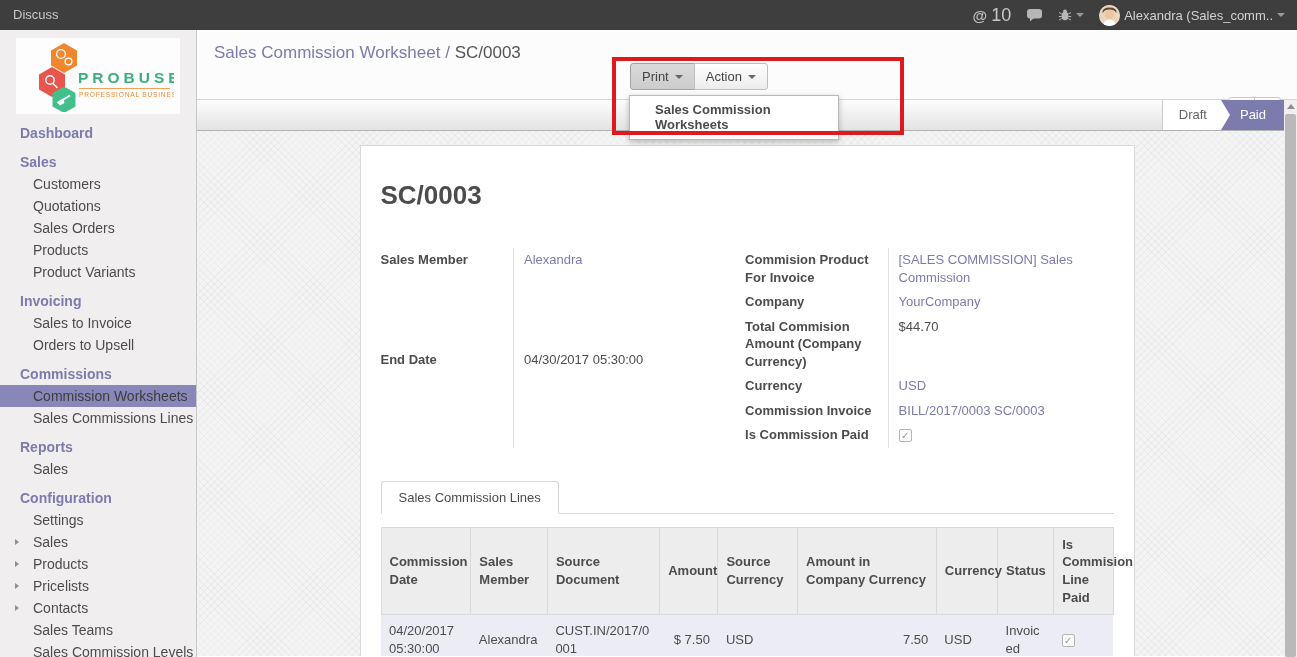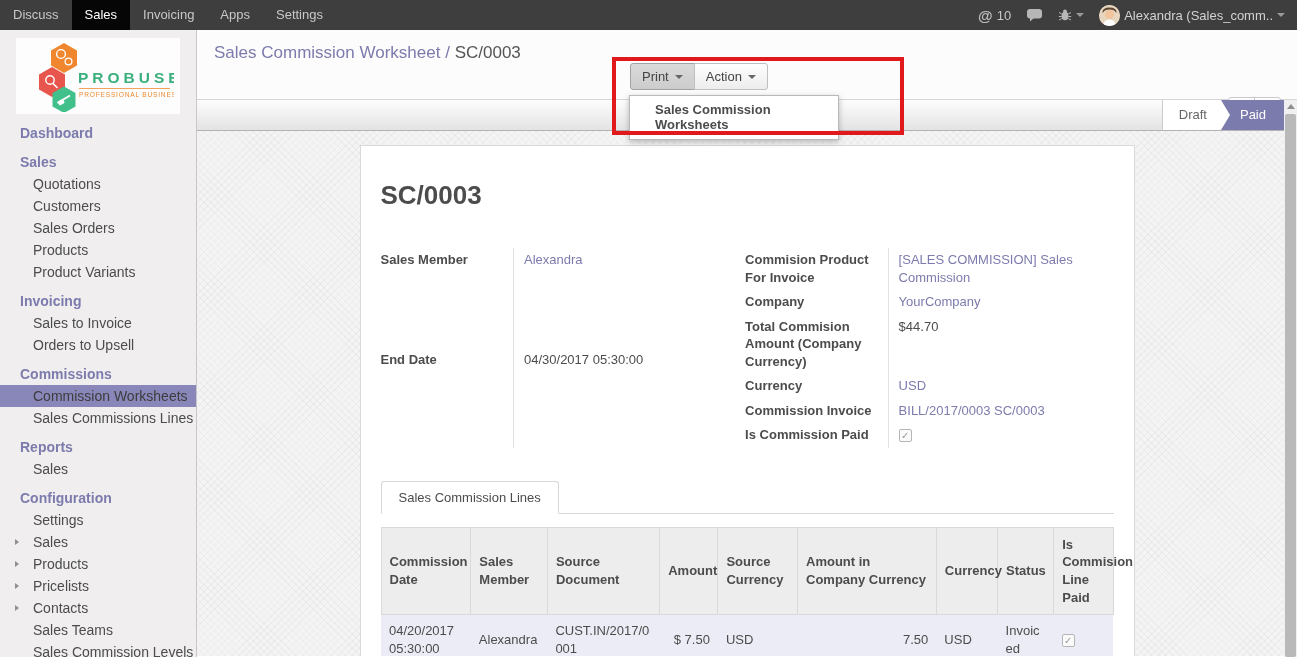--- a/index.html
+++ b/index.html
@@ -2,27 +2,27 @@
 <html><head>
 <meta charset="utf-8">
 <style>
   * { box-sizing: border-box; margin: 0; padding: 0; }
   html, body { width: 1297px; height: 657px; overflow: hidden; }
   body { font-family: "Liberation Sans", sans-serif; background: #fff; }
   .screen { position: relative; width: 1297px; height: 657px; background: #fff; overflow: hidden; }
 
   
   .topbar { height: 30px; background: #3e3e3e; display: flex; justify-content: space-between; color: #c8c8c8; font-size: 13px; }
-  .topbar-left { display: flex; }
+  .topbar-left { display: flex; flex-direction: column; }
   .tb-item { padding: 0 13px; line-height: 30px; cursor: pointer; white-space: nowrap; }
   .tb-item.active { background: #060606; color: #fff; }
   .topbar-right { display: flex; align-items: center; gap: 15px; padding-right: 12px; }
   .tb-icon-group { display: flex; align-items: center; gap: 4px; cursor: pointer; }
   .at-glyph { font-size: 15px; color: #bdbdbd; font-weight: bold; }
-  .tb-count { font-size: 13px; color: #c8c8c8; }
+  .tb-count { font-size: 18px; color: #c8c8c8; }
   .caret-down { width: 0; height: 0; border-left: 4px solid transparent; border-right: 4px solid transparent; border-top: 4px solid #9a9a9a; display: inline-block; }
   .avatar { width: 21px; height: 21px; border-radius: 50%; overflow: hidden; background: #e3d3bd; flex: none; }
   .user-name { color: #d2d2d2; white-space: nowrap; }
 
   
   .page { display: flex; height: 627px; }
   .sidebar { width: 197px; flex: none; background: #f0eeee; border-right: 1px solid #c9c7c7; overflow: hidden; }
   .content { flex: 1; position: relative; min-width: 0; }
 
   
@@ -175,22 +175,22 @@
           <line x1="35.5" y1="63" x2="48" y2="55.5" stroke="#fff" stroke-width="2"></line>
           <rect x="36" y="60" width="6" height="4.5" rx="1" fill="#fff" transform="rotate(-30 39 62)"></rect>
           <text x="56" y="43" font-family="Liberation Sans, sans-serif" font-size="15.5" font-weight="bold" letter-spacing="4" fill="#3bb07d">PROBUSE</text>
           <line x1="57" y1="48.5" x2="148" y2="48.5" stroke="#ef8a2e" stroke-width="0.8"></line>
           <text x="57" y="57" font-family="Liberation Sans, sans-serif" font-size="6.6" letter-spacing="0.8" fill="#ef8a2e">PROFESSIONAL BUSINESS</text>
         </svg>
       </div>
       <nav>
           <div class="sb-header">Dashboard</div>
           <div class="sb-header">Sales</div>
+          <div class="sb-item"><span class="sb-item-label">Customers</span></div>
           <div class="sb-item"><span class="sb-item-label">Quotations</span></div>
-          <div class="sb-item"><span class="sb-item-label">Customers</span></div>
           <div class="sb-item"><span class="sb-item-label">Sales Orders</span></div>
           <div class="sb-item"><span class="sb-item-label">Products</span></div>
           <div class="sb-item"><span class="sb-item-label">Product Variants</span></div>
           <div class="sb-header">Invoicing</div>
           <div class="sb-item"><span class="sb-item-label">Sales to Invoice</span></div>
           <div class="sb-item"><span class="sb-item-label">Orders to Upsell</span></div>
           <div class="sb-header">Commissions</div>
           <div class="sb-item selected"><span class="sb-item-label">Commission Worksheets</span></div>
           <div class="sb-item"><span class="sb-item-label">Sales Commissions Lines</span></div>
           <div class="sb-header">Reports</div>

